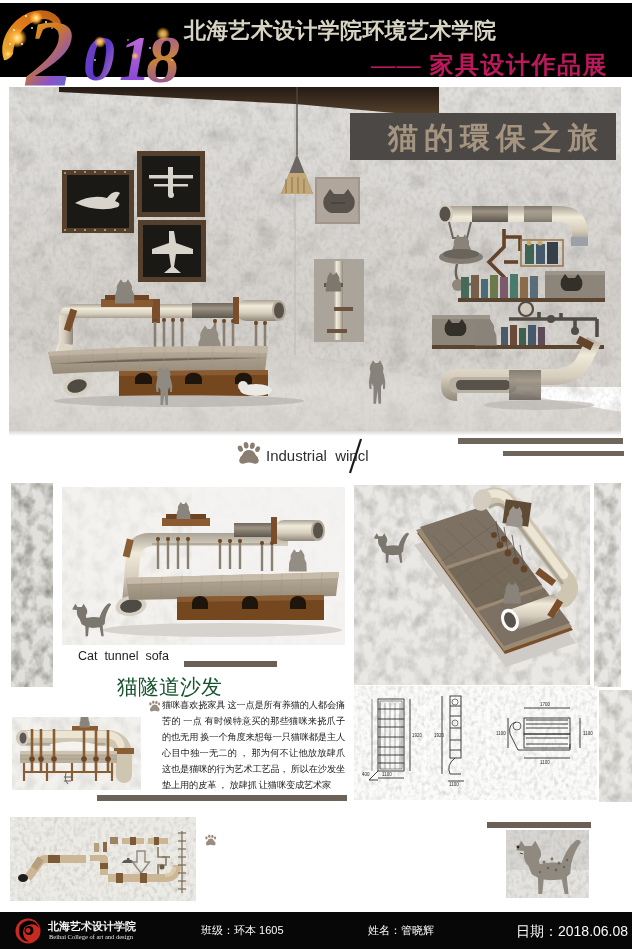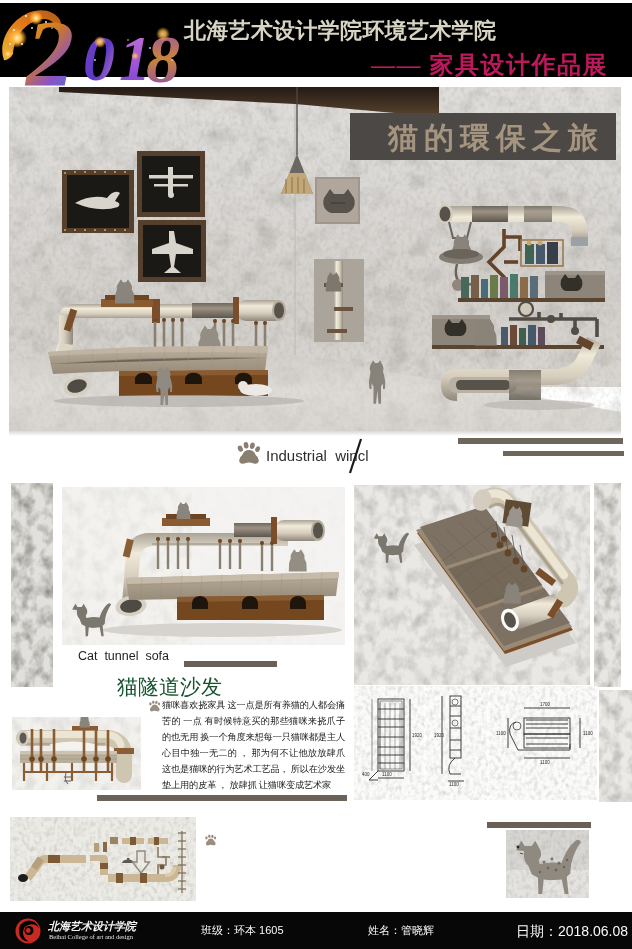--- a/index.html
+++ b/index.html
@@ -770,21 +770,21 @@
 <div class="abs" style="left:0;top:912px;width:632px;height:37px;background:#070707;"></div>
 
 <svg class="abs" style="left:13px;top:918px;" width="32" height="26" viewBox="0 0 32 26">
   <circle cx="15" cy="13" r="12.5" fill="#c92a20"></circle>
   <path d="M15,2.5 q-10,2 -9,12 q1,9 10,9 q-6,-3 -6,-9 q0,-7 7,-8 q6,-1 9,4 q-2,-8 -11,-8 Z" fill="#000"></path>
   <path d="M16,23.5 q8,-2 8,-10 q-0.5,-7 -7,-8 q5,3 4.5,8 q-0.5,6 -6,6.5 q-5,0.5 -8,-3 q2,7 8.5,6.5 Z" fill="#000" opacity="0"></path>
   <circle cx="16" cy="12.5" r="4.5" fill="#000"></circle>
   <circle cx="15.2" cy="12.5" r="2.4" fill="#c92a20"></circle>
 </svg>
 
-<div class="abs" style="left:48px;top:919px;font-size:11px;color:#f2f2f2;font-family:'Liberation Serif',serif;font-style:italic;font-weight:bold;letter-spacing:0px;">北海艺术设计学院</div>
+<div class="abs" style="left:48px;top:919px;font-size:11px;color:#f2f2f2;font-family:'Liberation Serif',serif;font-weight:bold;letter-spacing:0px;">北海艺术设计学院</div>
 
 <div class="abs" style="left:49px;top:933px;font-size:6.5px;color:#e5e5e5;font-family:'Liberation Serif',serif;letter-spacing:0;">Beihai College of art and design</div>
 
 <div class="abs" style="left:201px;top:923px;font-size:11px;color:#fafafa;">班级：环本 1605</div>
 
 <div class="abs" style="left:368px;top:923px;font-size:11px;color:#fafafa;">姓名：管晓辉</div>
 
 <div class="abs" style="left:516px;top:923px;font-size:14px;color:#fafafa;">日期：2018.06.08</div>
 
 </div>

